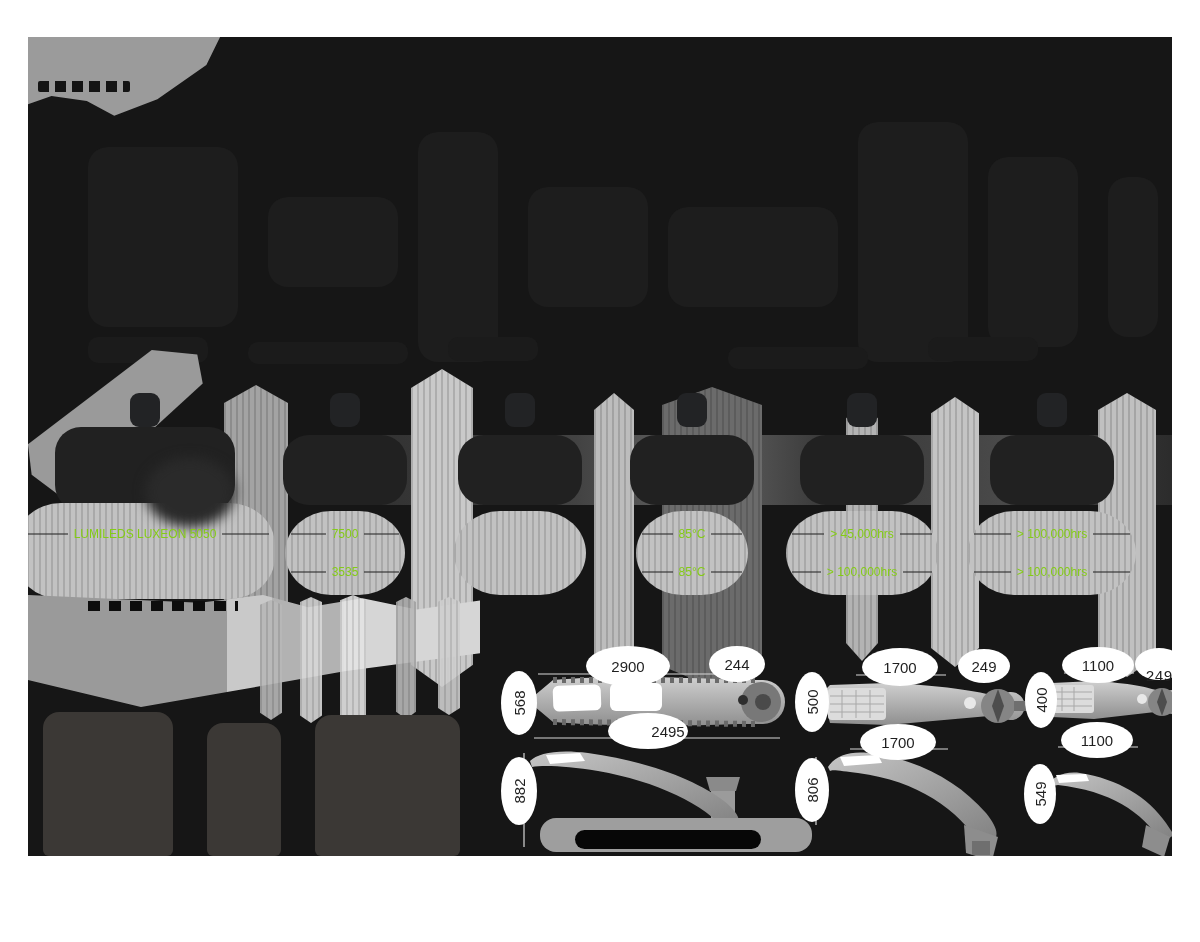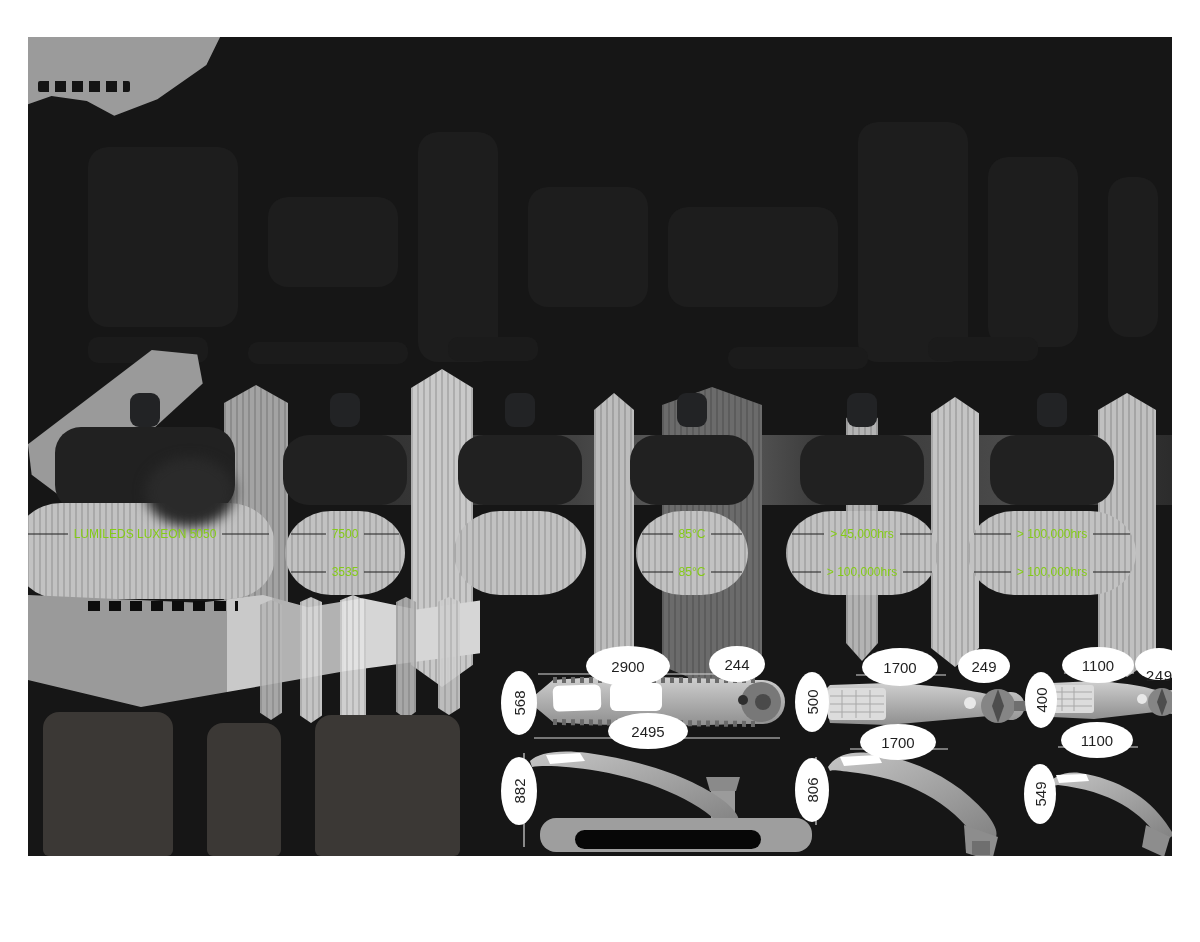--- a/index.html
+++ b/index.html
@@ -243,21 +243,21 @@
         <ellipse cx="701" cy="79" rx="24" ry="16"></ellipse>
       <ellipse cx="583" cy="115" rx="16" ry="28"></ellipse>
         <ellipse cx="639" cy="155" rx="36" ry="18"></ellipse>
       <ellipse cx="582" cy="209" rx="16" ry="30"></ellipse>
     </g>
   </svg>
 
   <div class="dim" style="left:600px;top:629px;">2900</div>
   <div class="dim" style="left:709px;top:627px;">244</div>
   <div class="dim rot" style="left:491px;top:666px;">568</div>
-  <div class="dim" style="left:620px;top:694px;">2495</div>
+  <div class="dim" style="left:640px;top:694px;">2495</div>
   <div class="dim rot" style="left:491px;top:754px;">882</div>
 
   <div class="dim" style="left:872px;top:630px;">1700</div>
   <div class="dim" style="left:956px;top:629px;">249</div>
   <div class="dim rot" style="left:784px;top:665px;">500</div>
   <div class="dim" style="left:870px;top:705px;">1700</div>
   <div class="dim rot" style="left:784px;top:753px;">806</div>
 
   <div class="dim" style="left:1070px;top:628px;">1100</div>
   <div class="dim" style="left:1131px;top:640px;font-family:Liberation Mono, monospace;">249</div>

